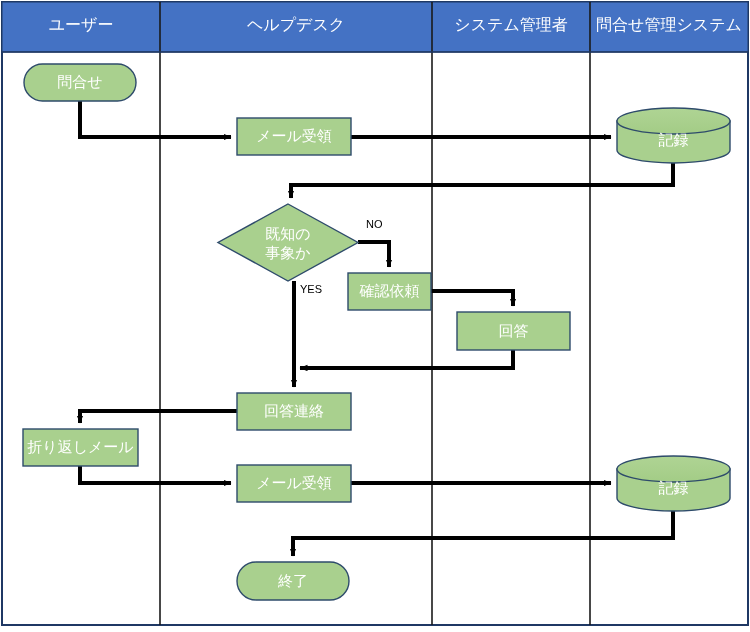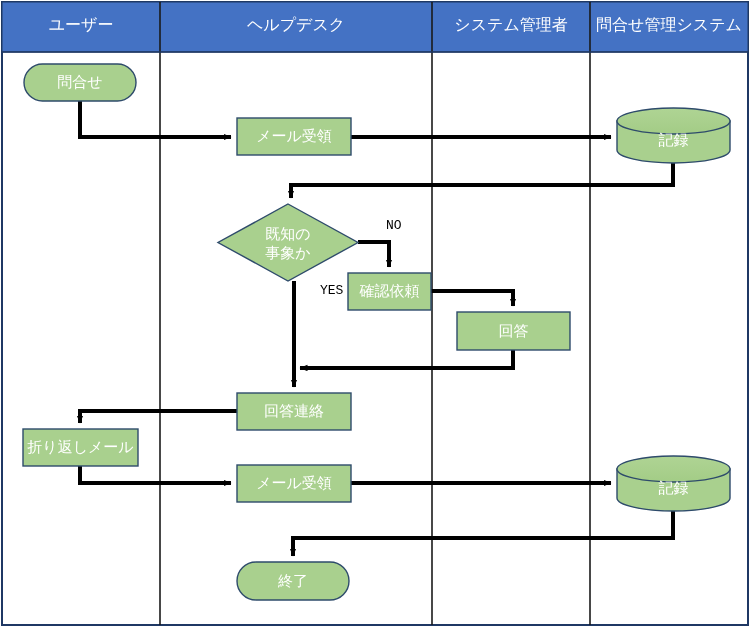--- a/index.html
+++ b/index.html
@@ -43,23 +43,22 @@
     justify-content: center;
     color: #ffffff;
     font-size: 16px;
     text-align: center;
     top: 0;
     height: 50px;
   }
   .edge-label {
     position: absolute;
     color: #000000;
-    font-size: 13px;
-    font-family: Liberation Mono, monospace;
-    margin-left: 20px;
+    font-size: 11px;
+    font-family: Liberation Sans, sans-serif;
   }
 </style>
 </head>
 <body>
 
 <div id="canvas">
 
   <svg id="svg-layer" viewBox="0 0 750 632">
     <defs>
       <marker id="arrow" markerWidth="9" markerHeight="9" refX="7.5" refY="3.2" orient="auto" markerUnits="userSpaceOnUse">

